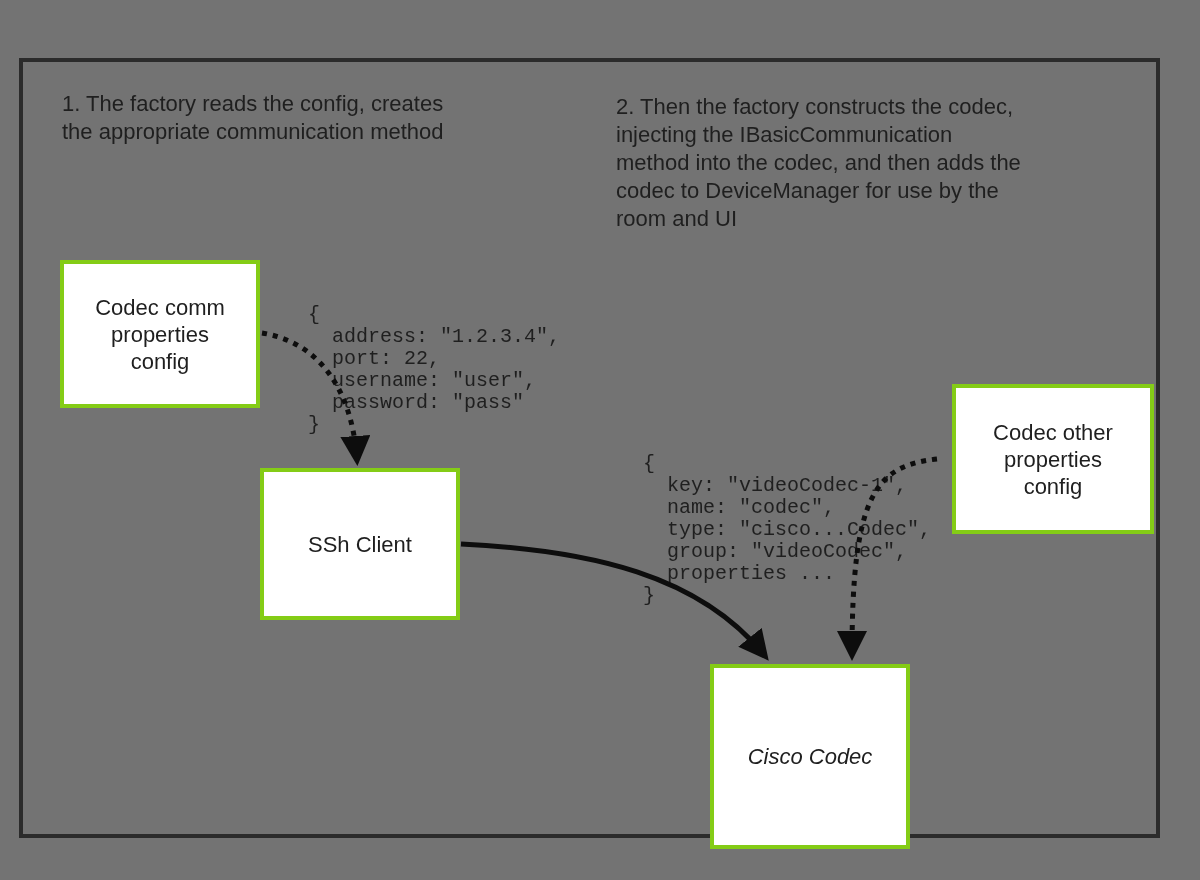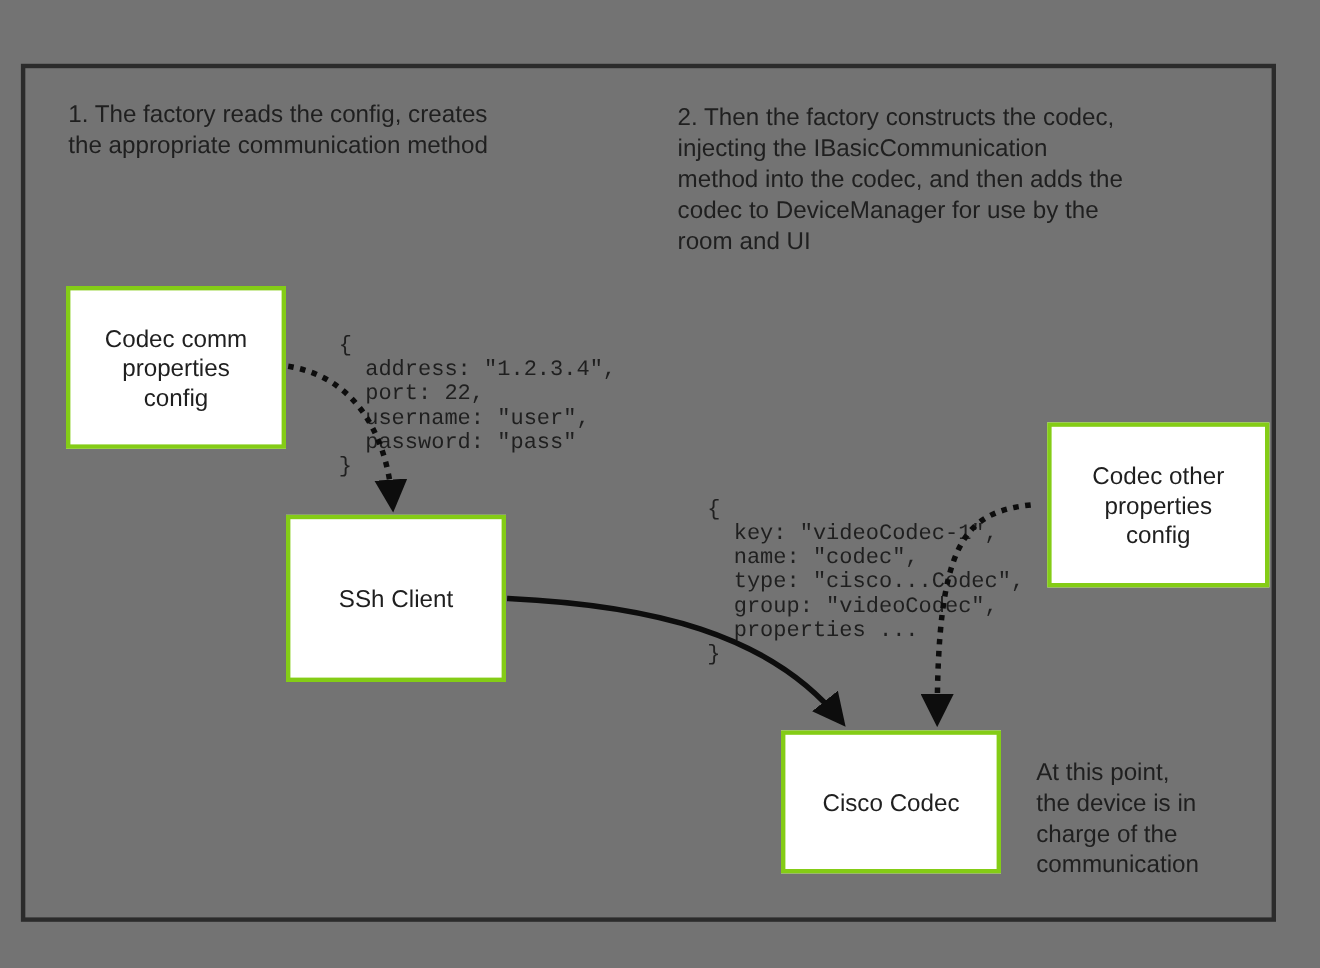--- a/index.html
+++ b/index.html
@@ -49,21 +49,21 @@
     font-family: "Liberation Mono", monospace;
     font-size: 20px;
     line-height: 22px;
     white-space: pre;
     color: #1f1f1f;
     z-index: 2;
   }
   #box-codec-comm { left: 60px;  top: 260px; width: 200px; height: 148px; }
   #box-ssh        { left: 260px; top: 468px; width: 200px; height: 152px; }
   #box-other      { left: 952px; top: 384px; width: 202px; height: 150px; }
-  #box-cisco      { left: 710px; top: 664px; width: 200px; height: 130px; }
+  #box-cisco      { left: 710px; top: 664px; width: 200px; height: 185px; font-style: italic; }
   #text-step1 { left: 62px;  top: 90px;  width: 480px; }
   #text-step2 { left: 616px; top: 93px;  width: 490px; }
   #text-note  { left: 942px; top: 688px; width: 220px; }
   #code-comm  { left: 308px; top: 304px; }
   #code-codec { left: 643px; top: 453px; }
   #arrow-layer {
     position: absolute;
     left: 0; top: 0;
     width: 1200px; height: 880px;
     z-index: 3;
@@ -114,24 +114,20 @@
   <div class="node" id="box-other">
     <div class="node-label">Codec other
 properties
 config</div>
   </div>
 
   <div class="node" id="box-cisco">
     <div class="node-label">Cisco Codec</div>
   </div>
 
-  <div class="annotation" id="text-note">At this point,
-the device is in
-charge of the
-communication</div>
 
   <svg id="arrow-layer" viewBox="0 0 1200 880" xmlns="http://www.w3.org/2000/svg">
     <defs>
       <marker id="ah" viewBox="0 0 10 10" refX="8" refY="5" markerWidth="6" markerHeight="6" orient="auto">
         <path d="M 0 0 L 10 5 L 0 10 z" fill="#0d0d0d"></path>
       </marker>
     </defs>
     <path d="M 262 333 C 318 342 352 388 357 460" fill="none" stroke="#0d0d0d" stroke-width="5" stroke-dasharray="5 6" marker-end="url(#ah)"></path>
     <path d="M 461 544 C 590 550 700 575 765 656" fill="none" stroke="#0d0d0d" stroke-width="5" marker-end="url(#ah)"></path>
     <path d="M 937 459 C 875 466 852 495 852 655" fill="none" stroke="#0d0d0d" stroke-width="5" stroke-dasharray="5 6" marker-end="url(#ah)"></path>

